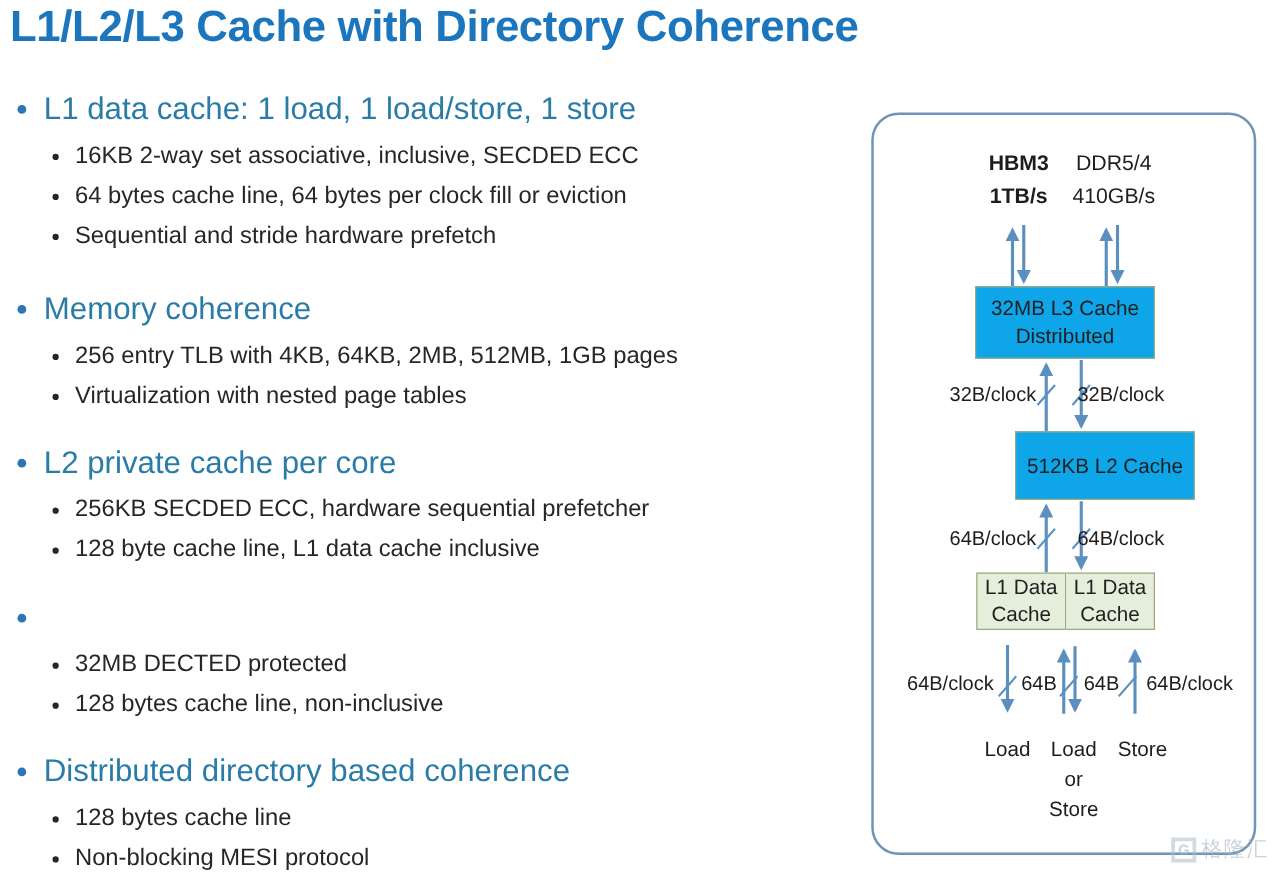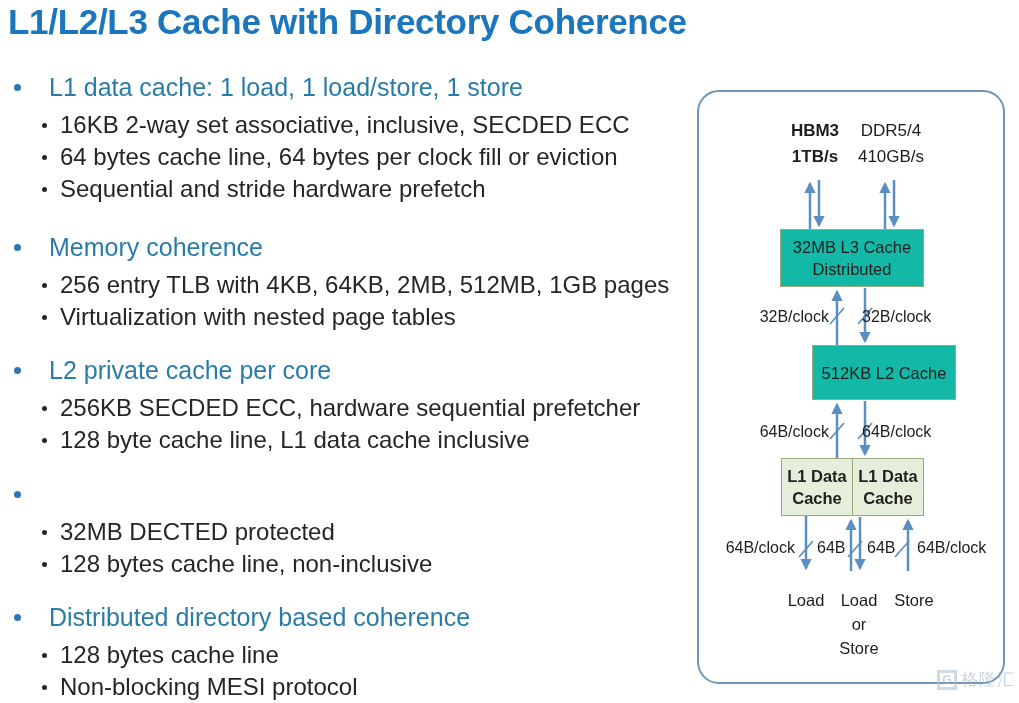--- a/index.html
+++ b/index.html
@@ -5,43 +5,43 @@
   html,body{margin:0;padding:0;background:#ffffff;}
   body{width:1019px;height:703px;overflow:hidden;position:relative;
        font-family:"Liberation Sans","DejaVu Sans",sans-serif;color:#262626;}
 
   
   .slide-title{position:absolute;left:8px;top:2px;font-size:35px;font-weight:700;
                letter-spacing:-0.3px;color:#1B76BE;white-space:nowrap;text-align:center;}
 
   
   .section{position:absolute;left:14px;max-width:680px;}
-  .h-row{display:flex;align-items:center;gap:28px;height:32px;margin-bottom:6px;}
+  .h-row{display:flex;align-items:center;gap:14px;height:32px;margin-bottom:6px;}
   .h-dot{width:7px;height:7px;border-radius:50%;background:#2E75B5;flex:0 0 auto;}
   .h-text{font-size:25px;color:#2A7CA8;white-space:nowrap;}
   .i-row{display:flex;align-items:center;gap:13px;padding-left:28px;height:32px;}
   .i-dot{width:5px;height:5px;border-radius:50%;background:#262626;flex:0 0 auto;}
-  .i-text{font-size:24px;color:#262626;white-space:nowrap;}
+  .i-text{font-size:19px;color:#262626;white-space:nowrap;}
 
   
   .diagram{position:absolute;left:697px;top:90px;width:308px;height:594px;
            border:2px solid #6F94B8;border-radius:22px;background:#ffffff;box-sizing:border-box;}
   .diagram svg{position:absolute;left:0;top:0;}
 
   .memlabel{position:absolute;top:26px;width:100px;text-align:center;
             font-size:17px;line-height:26px;color:#1d1d1d;}
   .memlabel.hbm{left:66px;font-weight:bold;} .memlabel.ddr{left:142px;}
 
-  .dbox{position:absolute;left:81px;width:144px;background:#14b8a6;border:1px solid #9AAB80;
+  .dbox{position:absolute;left:81px;width:144px;background:#0ea5e9;border:1px solid #9AAB80;
         box-sizing:border-box;display:flex;flex-direction:column;justify-content:center;
         text-align:center;font-size:16.5px;line-height:22px;color:#1f1f1f;}
   .l3box{top:137px;height:58px;}
   .l2box{top:253px;height:55px;margin-left:32px;}
 
-  .l1wrap{position:absolute;left:82px;top:366px;width:143px;height:58px;display:flex;font-weight:bold;}
+  .l1wrap{position:absolute;left:82px;top:366px;width:143px;height:46px;display:flex;}
   .l1cell{flex:1;background:#E5EEDB;border:1px solid #9AAB80;box-sizing:border-box;
           display:flex;flex-direction:column;justify-content:center;text-align:center;
           font-size:16.5px;line-height:22px;color:#1f1f1f;}
   .l1cell + .l1cell{border-left:none;}
 
   .linklabel{position:absolute;font-size:16px;color:#1d1d1d;white-space:nowrap;}
   .lk-left{left:18px;width:112px;text-align:right;}
   .lk-right{left:163px;text-align:left;}
   .lk-row1{top:216px;} .lk-row2{top:331px;}
 

